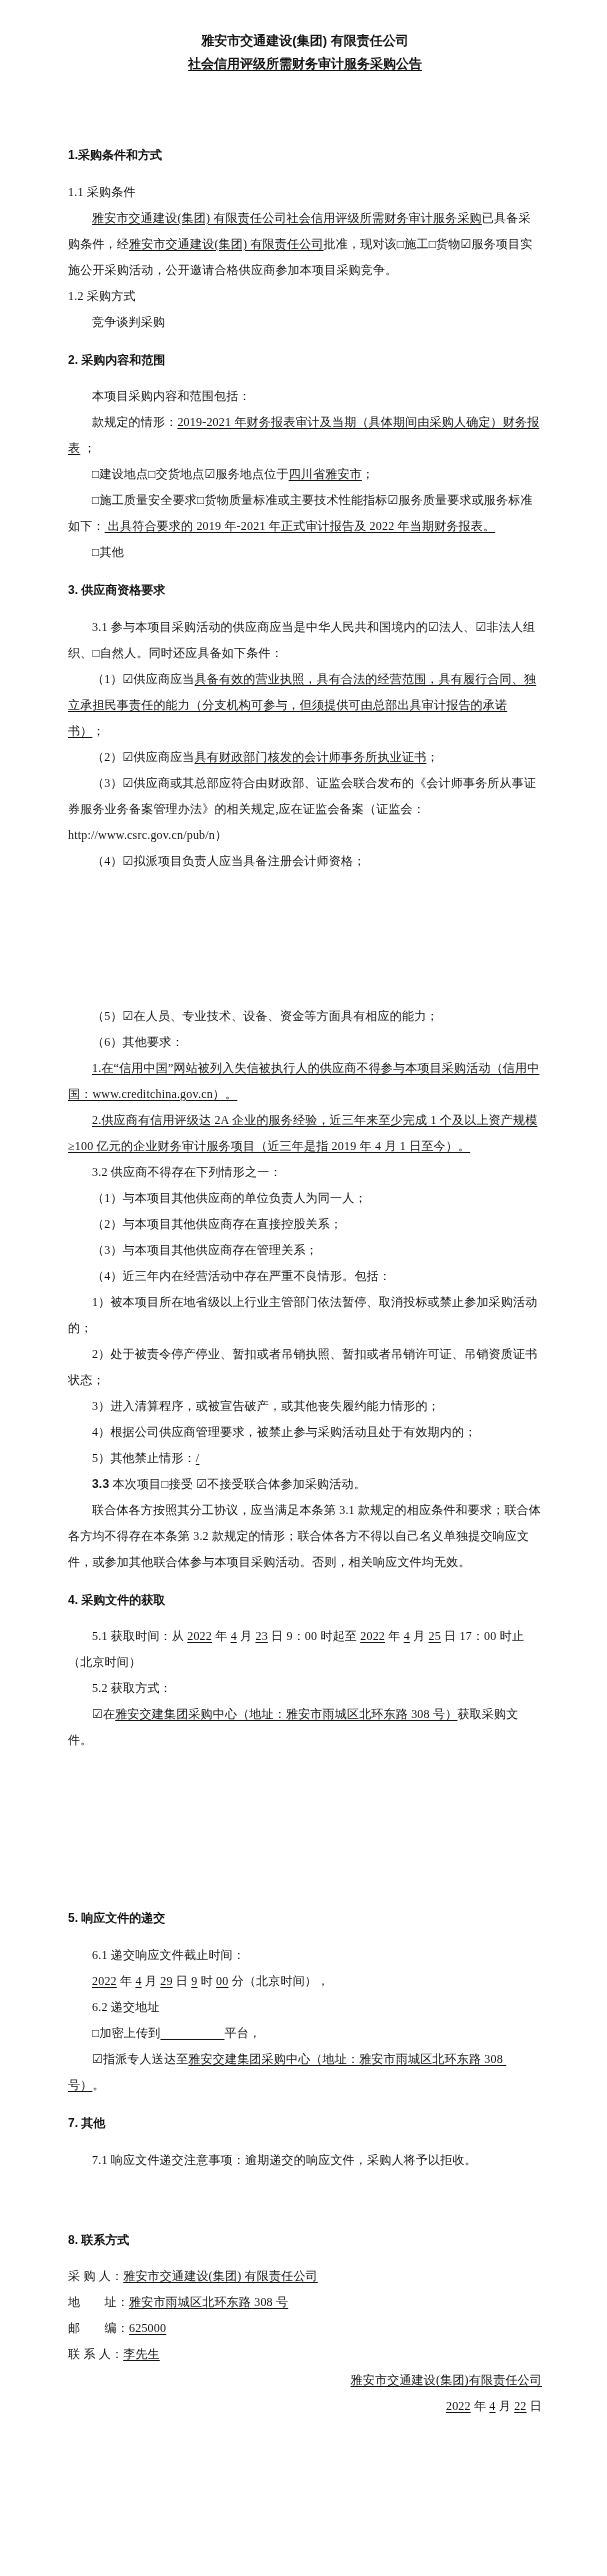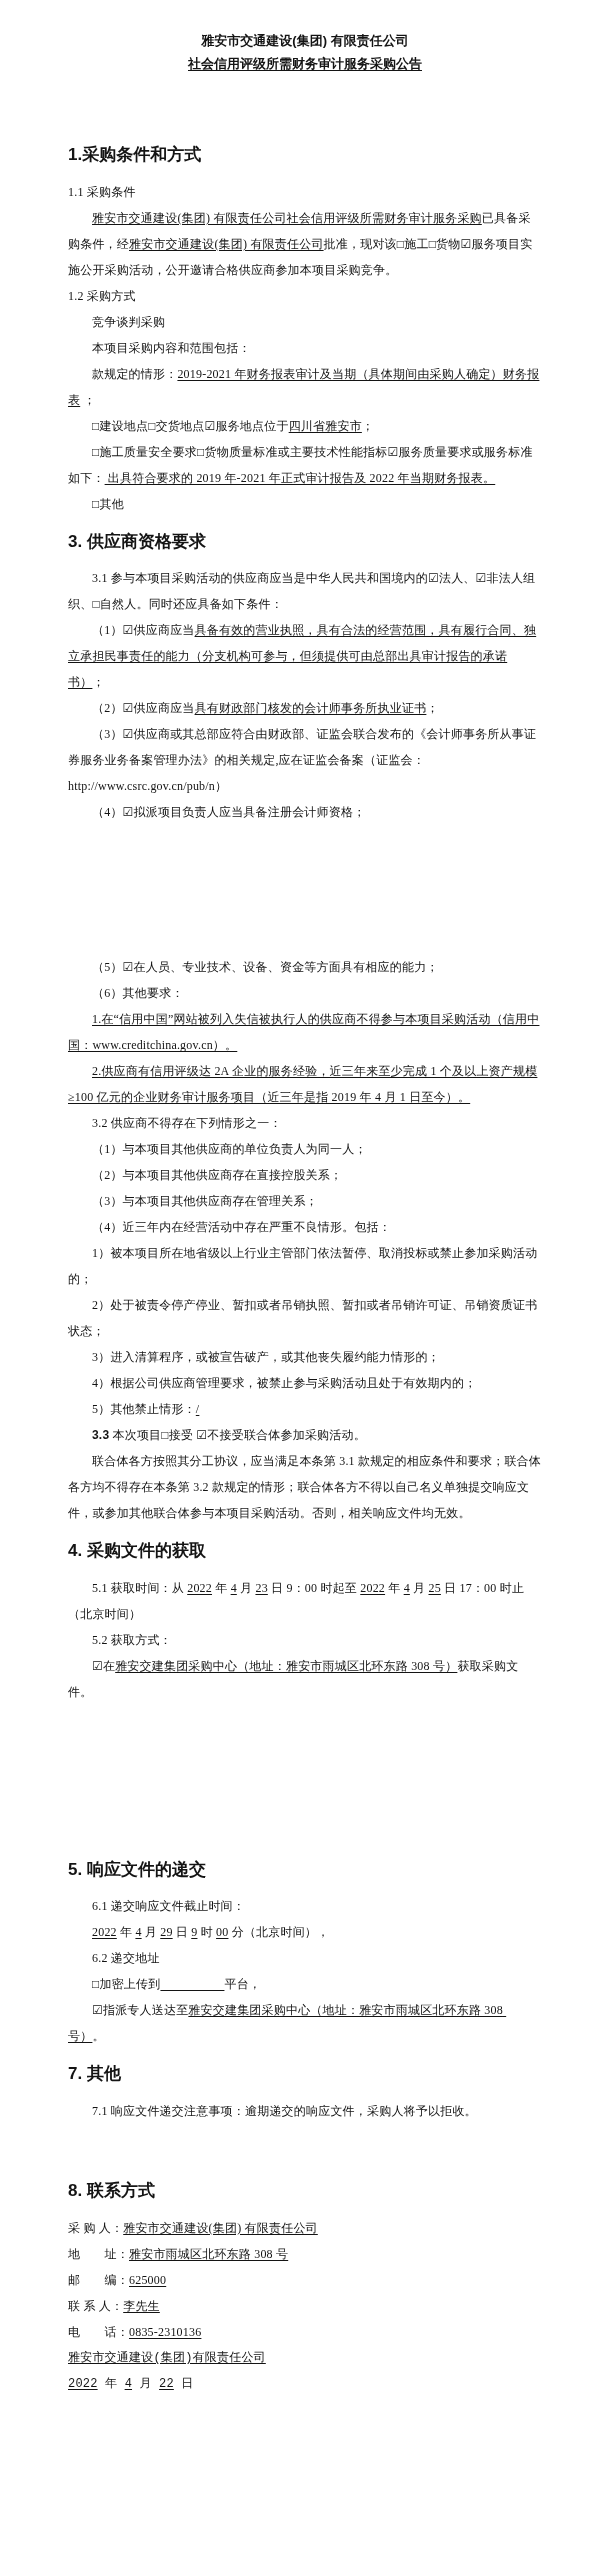--- a/index.html
+++ b/index.html
@@ -1,43 +1,44 @@
 <!DOCTYPE html>
 <html style="font-size:12px"><head>
 <meta charset="utf-8">
 <style>
   html,body{margin:0;padding:0;background:#ffffff;}
   body{width:607px;min-height:2576px;font-family:"Liberation Serif","DejaVu Serif",serif;color:#141414;}
   .page{padding:29px 65px 228px 68px;box-sizing:border-box;width:607px;}
   p{margin:0;}
   .title{font-family:"Liberation Sans","DejaVu Sans",sans-serif;font-weight:bold;font-size:13px;line-height:23px;text-align:center;}
-  .h1{font-family:"Liberation Sans","DejaVu Sans",sans-serif;font-weight:bold;font-size:17px;line-height:26px;margin-top:12px;margin-bottom:10.6px;}
+  .h1{font-family:"Liberation Sans","DejaVu Sans",sans-serif;font-weight:bold;font-size:12px;line-height:26px;margin-top:12px;margin-bottom:10.6px;}
   .line{font-size:12px;line-height:26px;letter-spacing:0.2px;}
   .indent{text-indent:2em;}
-  .sig{font-family:Liberation Mono, monospace;}
+  .sig{text-align:right;}
   .u{text-decoration:underline;text-underline-offset:2.3px;white-space:pre-wrap;}
   .b{font-weight:bold;font-family:"Liberation Sans","DejaVu Sans",sans-serif;}
   .gap-m{height:42px;}
   .gap-title{height:55px;}
   .gap-l{height:129px;}
   .gap-xl{height:140px;}
 </style>
 </head>
 <body>
 
 <div class="page">
   <div id="doc-body">
       <p class="title"><span>雅安市交通建设(集团)  有限责任公司</span></p>
       <p class="title"><span class="u">社会信用评级所需财务审计服务采购公告</span></p>
       <div class="gap-title"></div>
       <p class="h1"><span>1.采购条件和方式</span></p>
       <p class="line"><span>1.1  采购条件</span></p>
       <p class="line indent"><span class="u">雅安市交通建设(集团) 有限责任公司社会信用评级所需财务审计服务采购</span><span>已具备采购条件，经</span><span class="u">雅安市交通建设(集团) 有限责任公司</span><span>批准，现对该□施工□货物☑服务项目实施公开采购活动，公开邀请合格供应商参加本项目采购竞争。</span></p>
       <p class="line"><span>1.2 采购方式</span></p>
       <p class="line indent"><span>竞争谈判采购</span></p>
+      <p class="h1"><span>2. 采购内容和范围</span></p>
       <p class="line indent"><span>本项目采购内容和范围包括：</span></p>
       <p class="line indent"><span>款规定的情形：</span><span class="u">2019-2021 年财务报表审计及当期（具体期间由采购人确定）财务报表</span><span> ；</span></p>
       <p class="line indent"><span>□建设地点□交货地点☑服务地点位于</span><span class="u">四川省雅安市</span><span>；</span></p>
       <p class="line indent"><span>□施工质量安全要求□货物质量标准或主要技术性能指标☑服务质量要求或服务标准如下：</span><span class="u"> 出具符合要求的 2019 年-2021 年正式审计报告及 2022 年当期财务报表。</span></p>
       <p class="line indent"><span>□其他</span></p>
       <p class="h1"><span>3.  供应商资格要求</span></p>
       <p class="line indent"><span>3.1 参与本项目采购活动的供应商应当是中华人民共和国境内的☑法人、☑非法人组织、□自然人。同时还应具备如下条件：</span></p>
       <p class="line indent"><span>（1）☑供应商应当</span><span class="u">具备有效的营业执照，具有合法的经营范围，具有履行合同、独立承担民事责任的能力（分支机构可参与，但须提供可由总部出具审计报告的承诺书）</span><span>；</span></p>
       <p class="line indent"><span>（2）☑供应商应当</span><span class="u">具有财政部门核发的会计师事务所执业证书</span><span>；</span></p>
       <p class="line indent"><span>（3）☑供应商或其总部应符合由财政部、证监会联合发布的《会计师事务所从事证券服务业务备案管理办法》的相关规定,应在证监会备案（证监会：http://www.csrc.gov.cn/pub/n）</span></p>
@@ -71,18 +72,17 @@
       <p class="line indent"><span>□加密上传到</span><span class="u">&nbsp;&nbsp;&nbsp;&nbsp;&nbsp;&nbsp;&nbsp;&nbsp;&nbsp;&nbsp;&nbsp;&nbsp;&nbsp;&nbsp;&nbsp;&nbsp;&nbsp;&nbsp;&nbsp;&nbsp;</span><span>平台，</span></p>
       <p class="line indent"><span>☑指派专人送达至</span><span class="u">雅安交建集团采购中心（地址：雅安市雨城区北环东路 308 号）</span><span>。</span></p>
       <p class="h1"><span>7. 其他</span></p>
       <p class="line indent"><span>7.1 响应文件递交注意事项：逾期递交的响应文件，采购人将予以拒收。</span></p>
       <div class="gap-m"></div>
       <p class="h1"><span>8. 联系方式</span></p>
       <p class="line"><span>采 购 人：</span><span class="u">雅安市交通建设(集团) 有限责任公司</span></p>
       <p class="line"><span>地　　址：</span><span class="u">雅安市雨城区北环东路 308 号</span></p>
       <p class="line"><span>邮　　编：</span><span class="u">625000</span></p>
       <p class="line"><span>联 系 人：</span><span class="u">李先生</span></p>
-      <p class="line"><span>电　　话：</span><span class="u">0835-2310136</span></p>
       <p class="line sig"><span class="u">雅安市交通建设(集团)有限责任公司</span></p>
       <p class="line sig"><span class="u">2022</span><span> 年 </span><span class="u">4</span><span> 月 </span><span class="u">22</span><span> 日　　　　　　　</span></p>
     </div>
 </div>
 
 
 </body></html>

